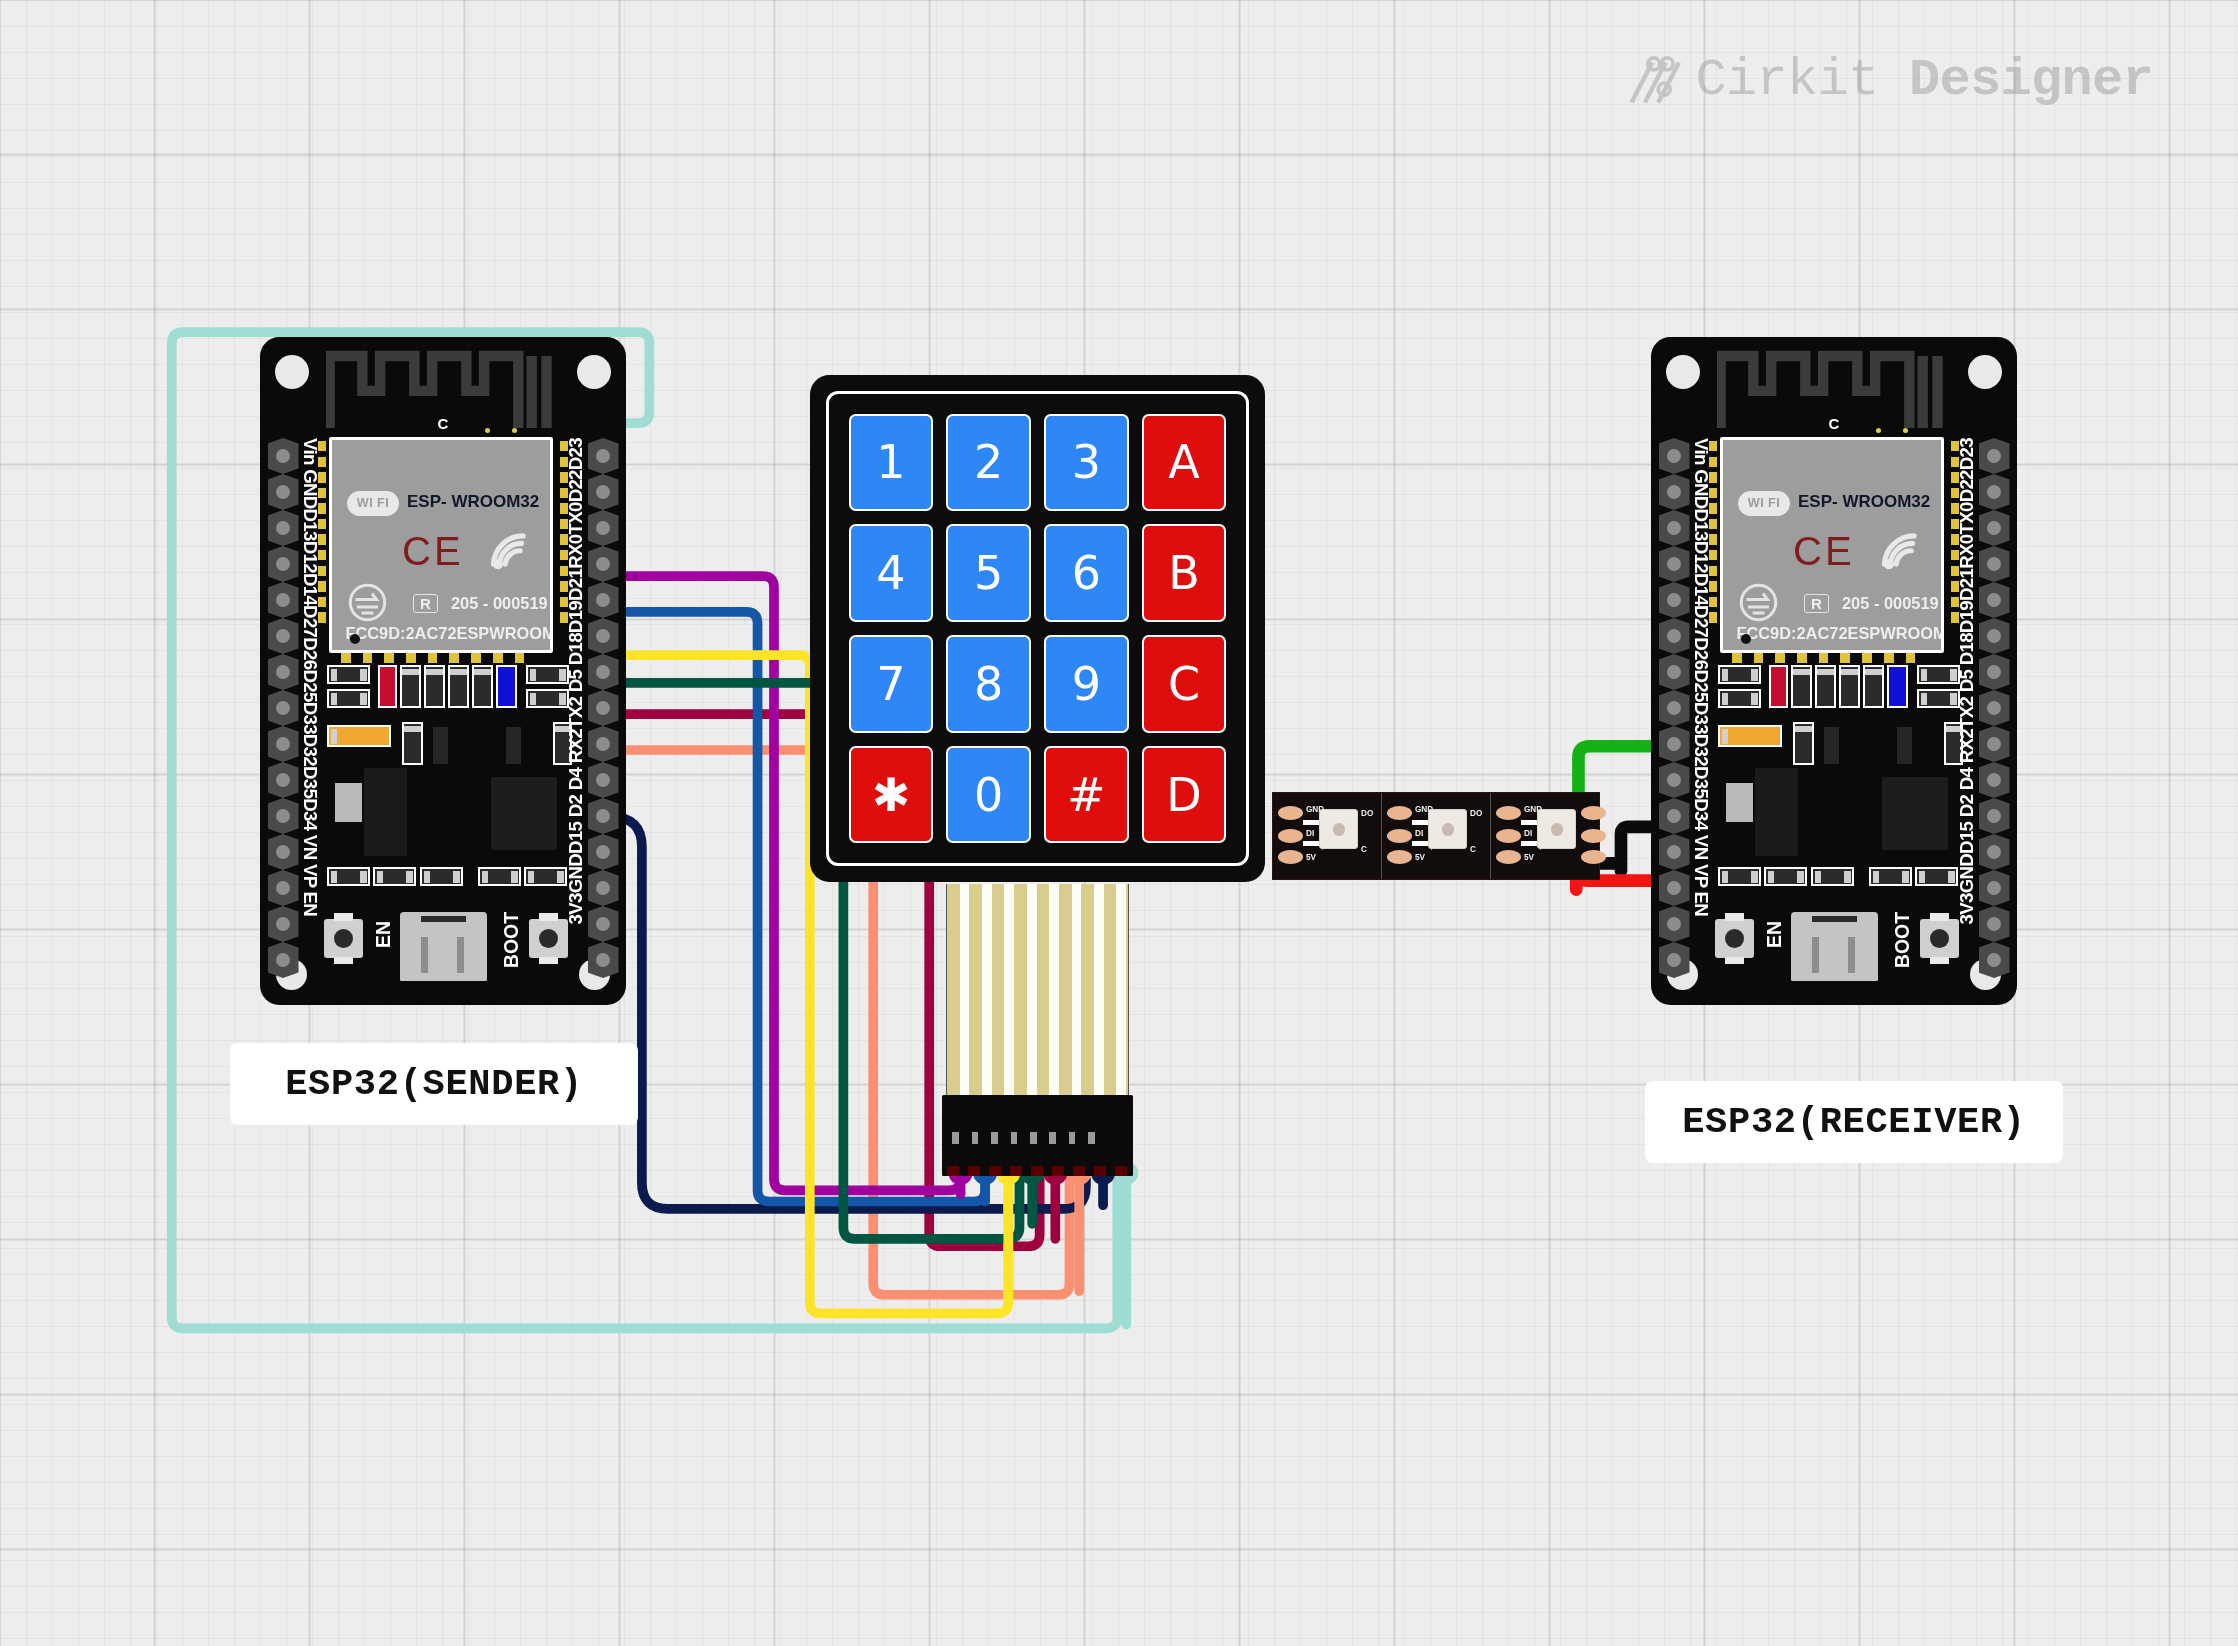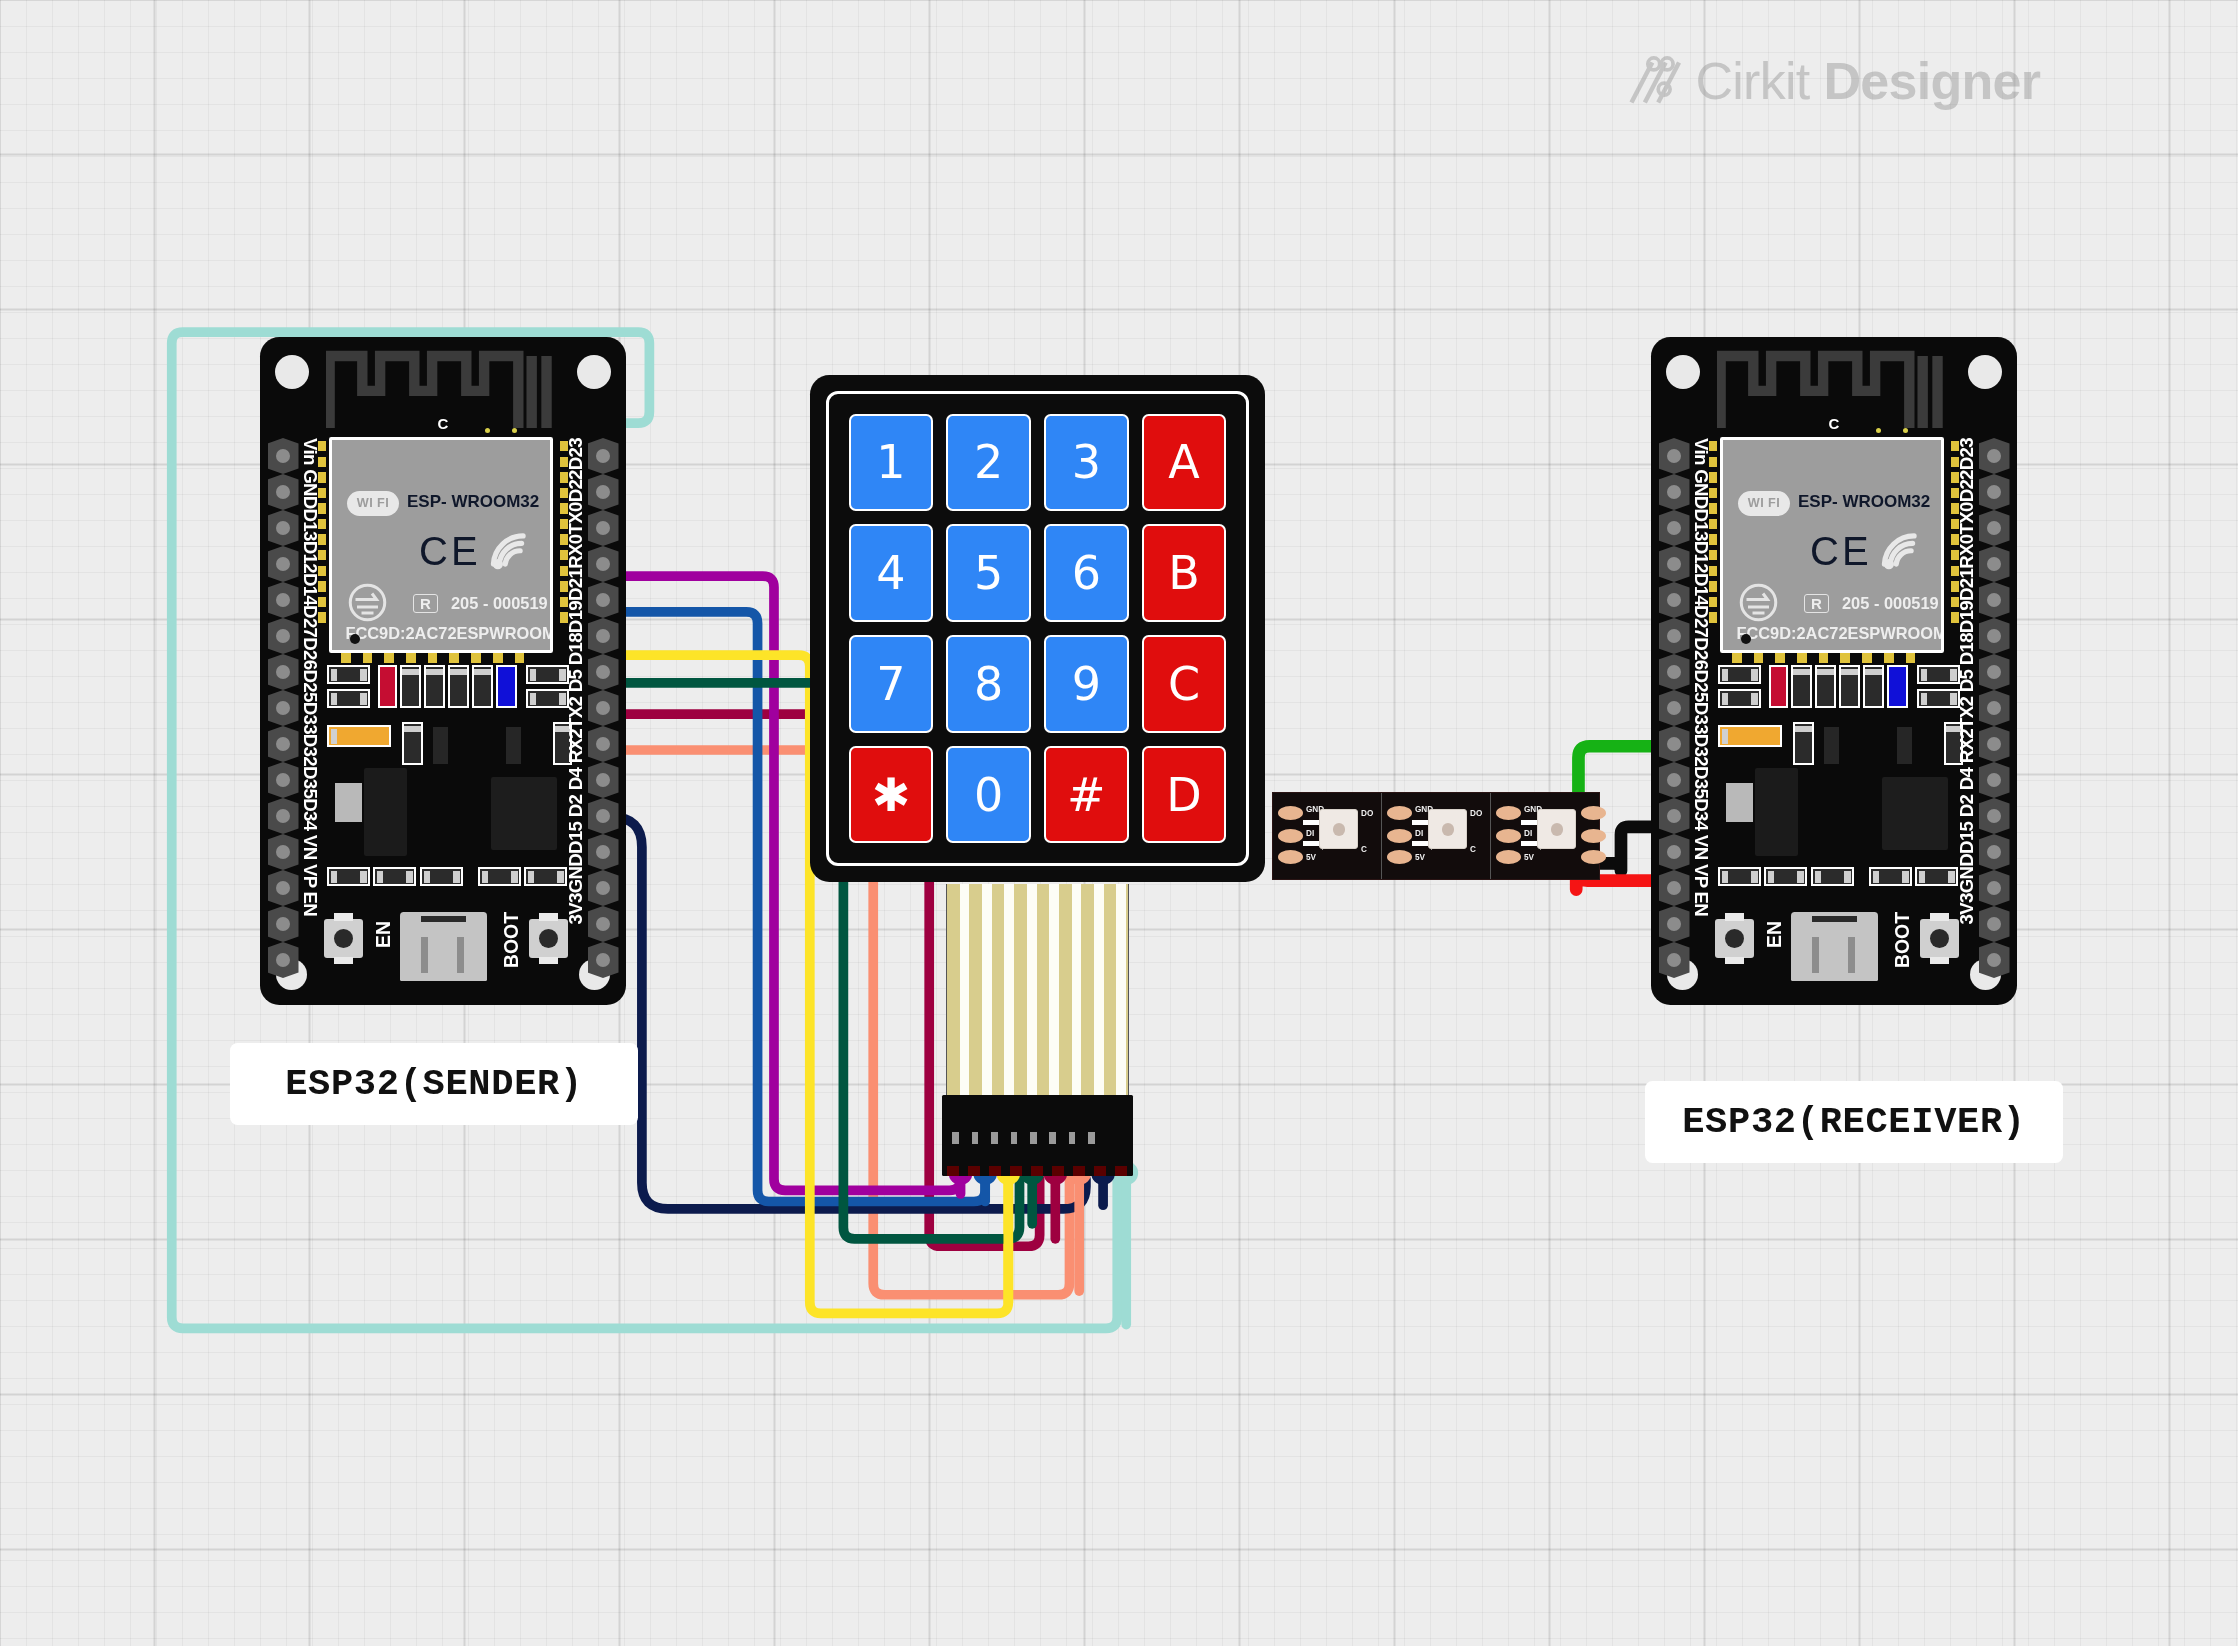--- a/index.html
+++ b/index.html
@@ -20,20 +20,21 @@
       linear-gradient(to bottom, rgba(0,0,0,0.11) 2.2px, transparent 2.2px);
     background-size: 26px 26px, 26px 26px, 155px 155px, 155px 155px;
     background-position: 0 0, 0 0, -1.5px 0, 0 -1.5px;
   }
 
   
   #logo {
     position: absolute; left: 1627px; top: 51px;
     display: flex; align-items: center; gap: 10.4px;
     opacity: 0.48;
+    font-family: Liberation Mono, monospace;
   }
   #logo .mark { width: 58px; height: 52px; }
   #logo .wordmark {
     font-size: 52px; color: #9a9a9a; letter-spacing: -0.7px;
     white-space: nowrap;
   }
   #logo .wordmark .bold { font-weight: bold; color: #9a9a9a; }
 
   
   .chip {
@@ -98,22 +99,22 @@
     width: 52px; height: 24.6px; border-radius: 12.7px; background: #e8e8e8;
     color: #9d9d9d; font-size: 12.7px; font-weight: bold;
     display: flex; align-items: center; justify-content: center;
     letter-spacing: 0.4px;
   }
   .esp32 .shield .chipname {
     position: absolute; left: 75px; top: 52px;
     color: #0f172a; font-size: 17px; font-weight: bold; white-space: nowrap;
   }
   .esp32 .shield .ce {
-    position: absolute; left: 87px; top: 91px;
-    color: #0f172a; font-size: 40px; font-weight: 300;
+    position: absolute; left: 70px; top: 91px;
+    color: #7f1d1d; font-size: 40px; font-weight: 300;
     letter-spacing: 3px; line-height: 1;
   }
   .esp32 .shield .espressif {
     position: absolute; right: 18px; top: 87px; width: 46px; height: 46px;
   }
   .esp32 .shield .fcc-ic {
     position: absolute; left: 16.4px; top: 143px; width: 45px; height: 39px;
   }
   .esp32 .shield .rmark {
     position: absolute; left: 81px; top: 154px;

